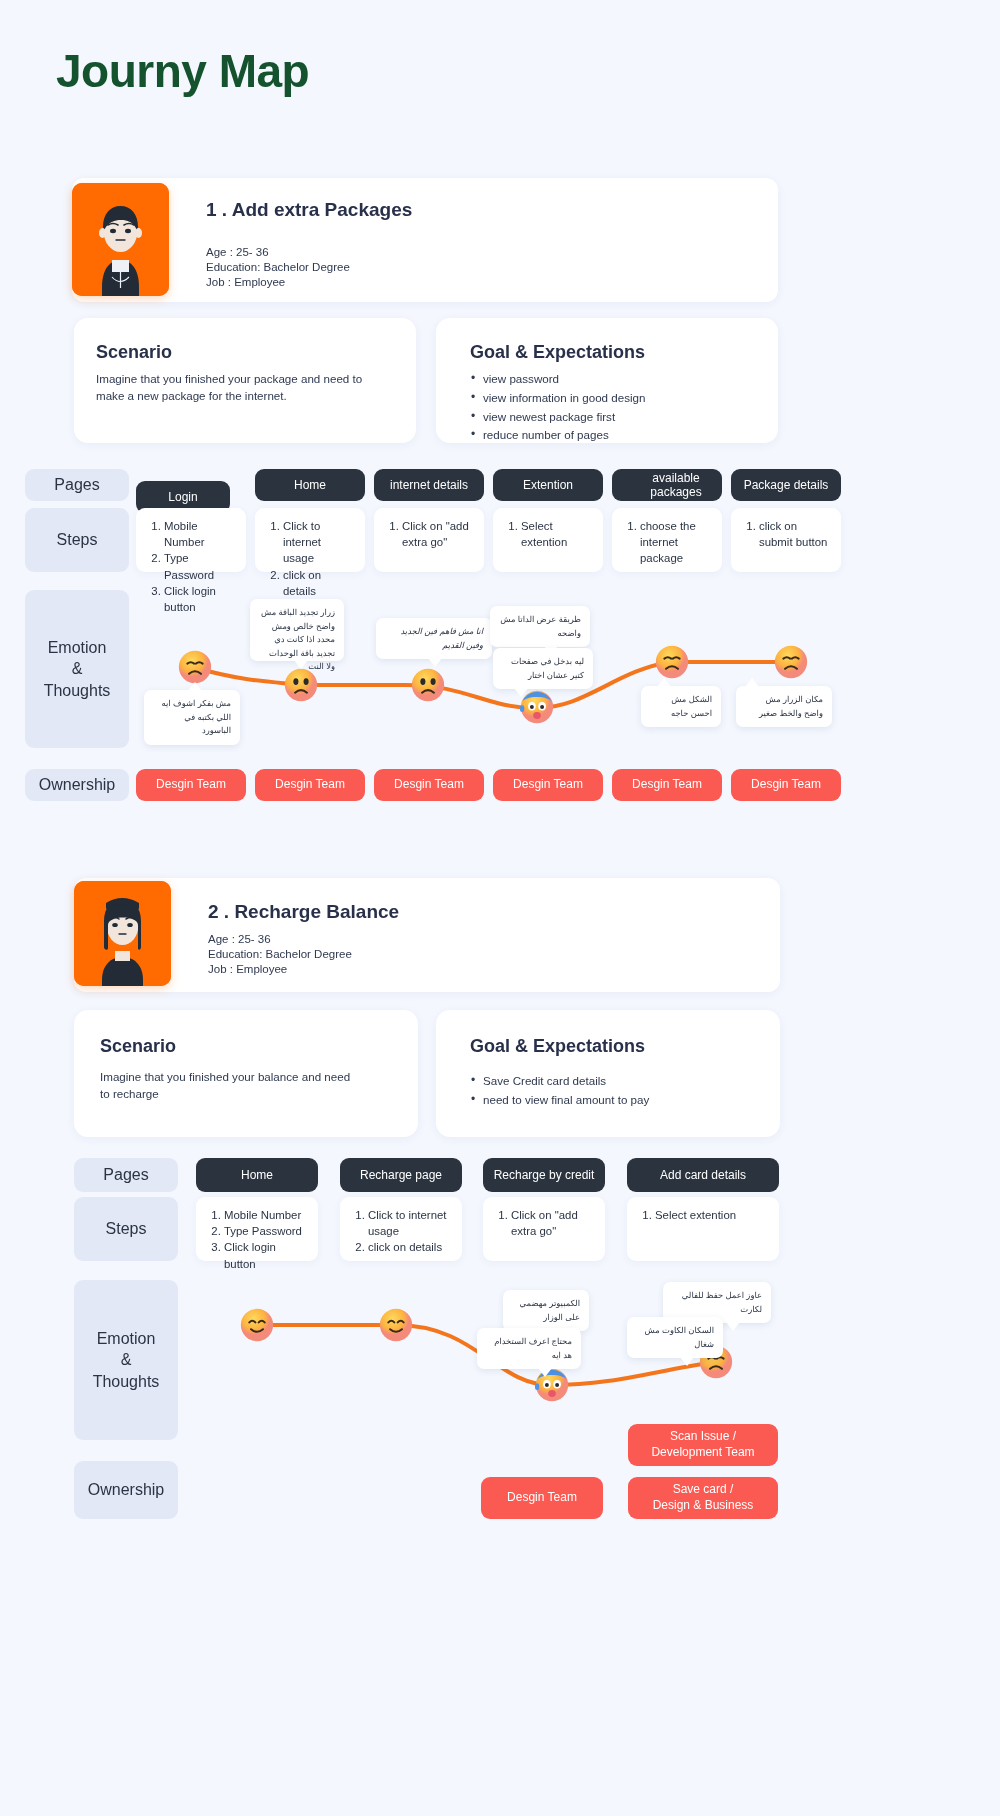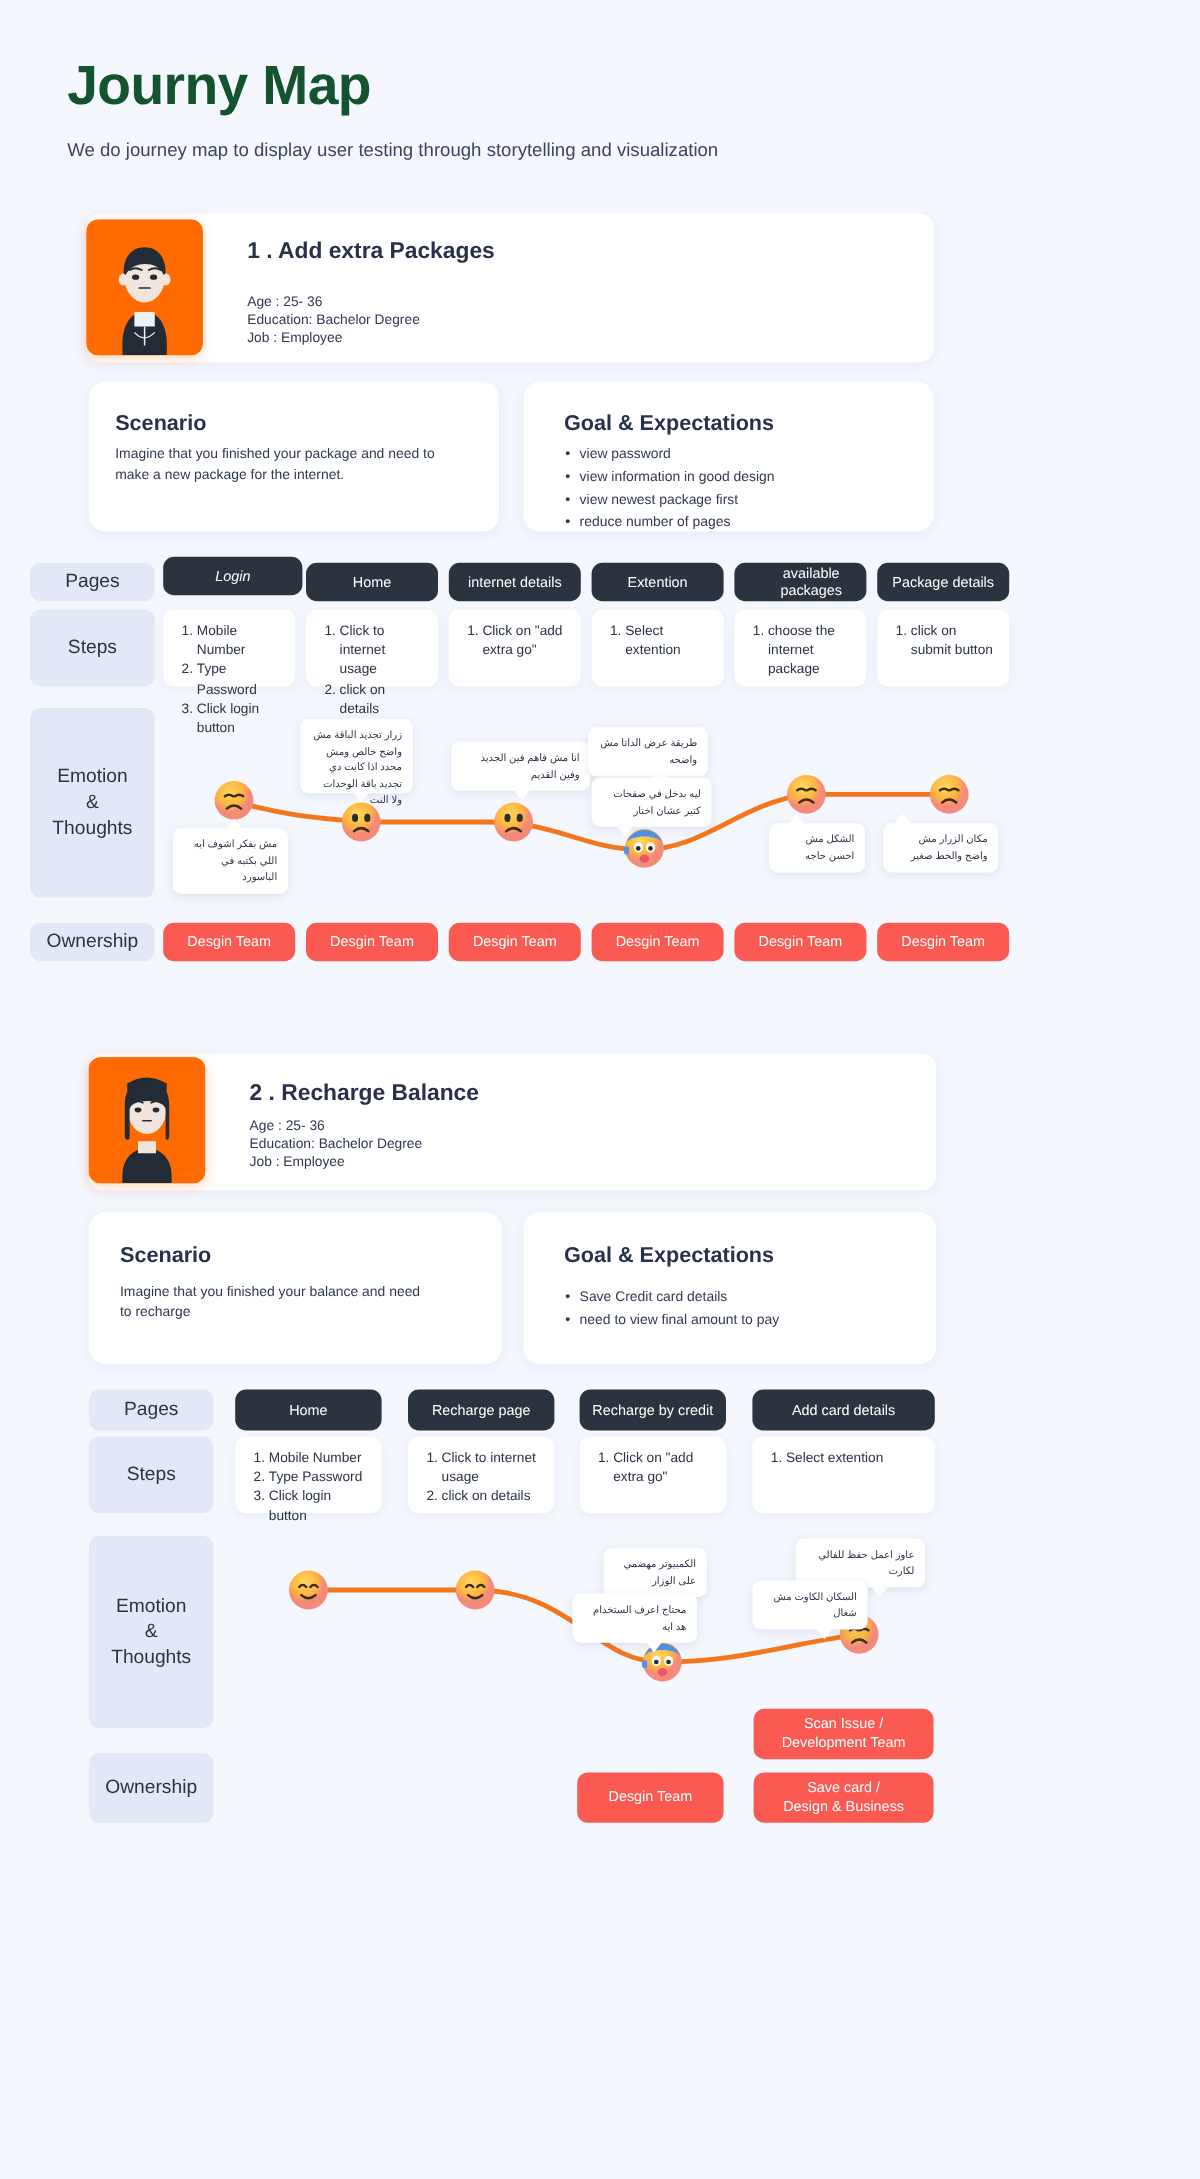--- a/index.html
+++ b/index.html
@@ -103,21 +103,20 @@
     padding: 0 6px;
   }
 </style>
 </head>
 <body>
 
 <div class="page">
 
   <div class="hdr">
     <h1>Journy Map</h1>
-    <div class="sub">We do journey map to display user testing through storytelling and visualization</div>
   </div>
 
   <div class="persona" style="left:72px; top:178px; width:706px; height:124px;"></div>
   <div class="avatar" style="left:72px; top:183px; width:97px; height:113px;">
     <svg viewBox="0 0 97 113">
       <rect width="97" height="113" fill="#ff6b00"></rect>
       <path d="M30 104c0-18 8-27 18.5-27S67 86 67 104v9H30z" fill="#232b36"></path>
       <path d="M40 77h17v12H40z" fill="#eef2f7"></path>
       <ellipse cx="48.5" cy="48" rx="17" ry="21" fill="#f2e5dc"></ellipse>
       <path d="M31 44c0-13 7-21 17.5-21S66 31 66 44c0 2-1 4-1 4s-2-11-16-11-17 11-17 11-1-2-1-4z" fill="#232b36"></path>
@@ -155,21 +154,21 @@
 
   <div class="rowlabel" style="left:25px; top:469px; width:104px; height:32px;">Pages</div>
   <div class="rowlabel" style="left:25px; top:508px; width:104px; height:64px;">Steps</div>
   <div class="rowlabel" style="left:25px; top:590px; width:104px; height:158px; flex-direction:column;">
     <span>Emotion</span>
     <span>&amp;</span>
     <span>Thoughts</span>
   </div>
   <div class="rowlabel" style="left:25px; top:769px; width:104px; height:32px;">Ownership</div>
 
-  <div class="pagepill" style="left:136px; top:464px; width:116px; height:32px;font-style:italic;">Login</div>
+  <div class="pagepill" style="left:136px; top:481px; width:94px; height:32px;">Login</div>
   <div class="pagepill" style="left:255px; top:469px; width:110px; height:32px;">Home</div>
   <div class="pagepill" style="left:374px; top:469px; width:110px; height:32px;">internet details</div>
   <div class="pagepill" style="left:493px; top:469px; width:110px; height:32px;">Extention</div>
   <div class="pagepill" style="left:612px; top:469px; width:110px; height:32px;padding-left:24px;">available packages</div>
   <div class="pagepill" style="left:731px; top:469px; width:110px; height:32px;">Package details</div>
 
   <div class="stepcard" style="left:136px; top:508px; width:110px; height:64px;">
     <ol>
         <li>Mobile Number</li>
         <li>Type Password</li>
@@ -260,21 +259,21 @@
     <div class="emoji" style="left:638px; top:55px;">
       <svg viewBox="0 0 40 40">
           <circle cx="20" cy="20" r="19" fill="url(#g1)"></circle>
           <path d="M11 16q4-3 8 0M21 16q4-3 8 0" stroke="#3a2a1a" stroke-width="2.4" fill="none" stroke-linecap="round"></path>
           <path d="M13 28q7-6 14 0" stroke="#3a2a1a" stroke-width="2.4" fill="none" stroke-linecap="round"></path>
         </svg>
     </div>
 
     <div class="bubble up" style="left:8px; top:100px; width:96px;">مش بفكر اشوف ايه اللي بكتبه في الباسورد</div>
     <div class="bubble down" style="left:114px; top:9px; width:94px; height:62px;">زرار تجديد الباقة مش واضح خالص ومش محدد اذا كانت دي تجديد باقة الوحدات ولا النت</div>
-    <div class="bubble down" style="left:240px; top:28px; width:116px;">انا مش فاهم فين الجديد وفين القديم</div>
+    <div class="bubble down" style="left:240px; top:28px; width:116px;font-style:italic;">انا مش فاهم فين الجديد وفين القديم</div>
     <div class="bubble down" style="left:354px; top:16px; width:100px;">طريقة عرض الداتا مش واضحه</div>
     <div class="bubble down" style="left:357px; top:58px; width:100px;">ليه بدخل  في صفحات كتير عشان اختار</div>
     <div class="bubble up" style="left:505px; top:96px; width:80px;">الشكل مش احسن حاجه</div>
     <div class="bubble up" style="left:600px; top:96px; width:96px;">مكان الزرار مش واضح والخط صغير</div>
   </div>
 
   <div class="ownpill" style="left:136px; top:769px; width:110px; height:32px;">Desgin Team</div>
   <div class="ownpill" style="left:255px; top:769px; width:110px; height:32px;">Desgin Team</div>
   <div class="ownpill" style="left:374px; top:769px; width:110px; height:32px;">Desgin Team</div>
   <div class="ownpill" style="left:493px; top:769px; width:110px; height:32px;">Desgin Team</div>

